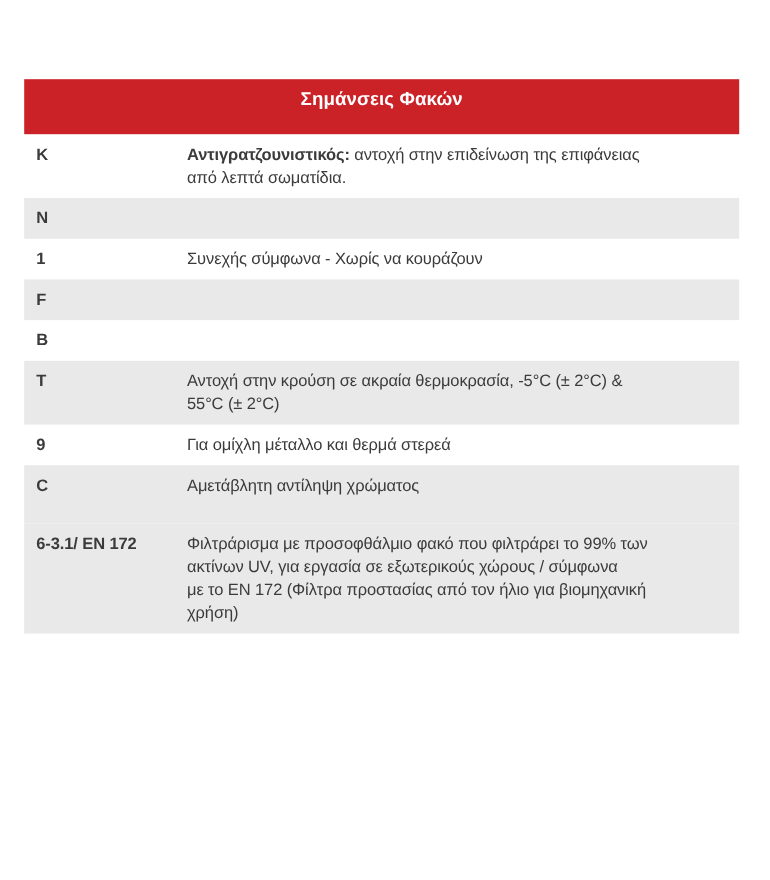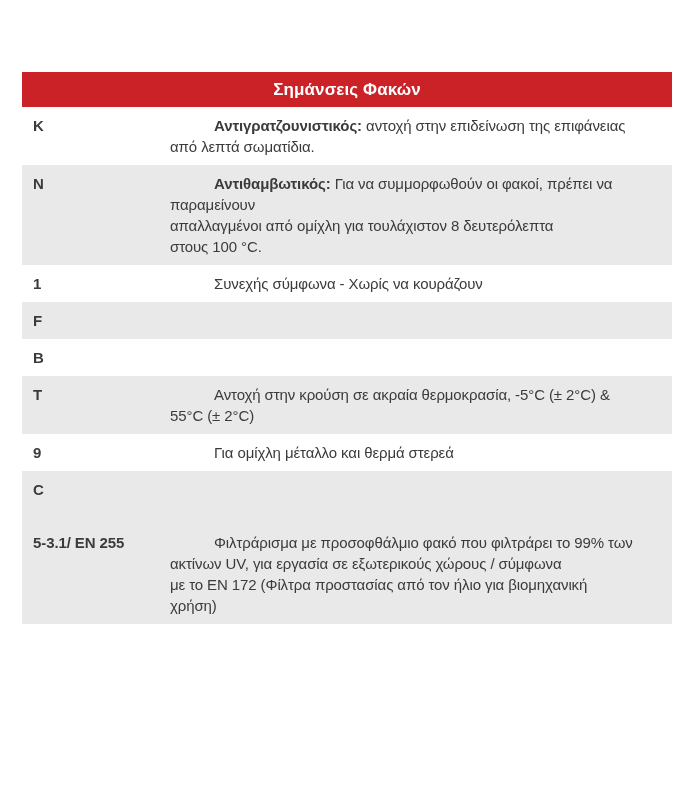--- a/index.html
+++ b/index.html
@@ -18,21 +18,21 @@
   }
   .page { position: relative; width: 700px; height: 800px; overflow: hidden; }
   .markings-table {
     position: absolute;
     left: 22px; top: 72px;
     width: 650px;
   }
   .table-header {
     background: var(--header-bg, #cb2228);
     color: var(--header-text, #fff);
-    height: 35px;
+    height: 50px;
     line-height: 35px;
     text-align: center;
     font-size: 17px;
     font-weight: bold;
     letter-spacing: 0.1px;
   }
   .row {
     display: flex;
     align-items: flex-start;
     padding: 8px 0;
@@ -47,42 +47,38 @@
     flex: 0 0 148px;
     padding-left: 11px;
     font-weight: bold;
     white-space: nowrap;
   }
   .cell.desc {
     flex: 1 1 auto;
     padding-right: 10px;
     white-space: pre-line;
   }
-  .term { font-weight: bold; margin-left: 44px; }
+  .term { font-weight: bold; }
 </style>
 </head>
 <body>
 
 <div class="page">
   <div class="markings-table">
 
     <div class="table-header">Σημάνσεις Φακών</div>
 
     <div class="row white">
       <div class="cell code">K</div>
       <div class="cell desc"><span class="term">Αντιγρατζουνιστικός:</span><span> αντοχή στην επιδείνωση της επιφάνειας
 από λεπτά σωματίδια.</span></div>
     </div>
 
     <div class="row gray">
       <div class="cell code">N</div>
-      <div class="cell desc"><span class="term">Αντιθαμβωτικός:</span><span> Για να συμμορφωθούν οι φακοί, πρέπει να
-παραμείνουν
-απαλλαγμένοι από ομίχλη για τουλάχιστον 8 δευτερόλεπτα
-στους 100 °C.</span></div>
     </div>
 
     <div class="row white">
       <div class="cell code">1</div>
       <div class="cell desc"><span class="term"></span><span>Συνεχής σύμφωνα - Χωρίς να κουράζουν</span></div>
     </div>
 
     <div class="row gray">
       <div class="cell code">F</div>
     </div>
@@ -97,27 +93,28 @@
 55°C (± 2°C)</span></div>
     </div>
 
     <div class="row white">
       <div class="cell code">9</div>
       <div class="cell desc"><span class="term"></span><span>Για ομίχλη μέταλλο και θερμά στερεά</span></div>
     </div>
 
     <div class="row gray">
       <div class="cell code">C</div>
+      <div class="cell desc"><span class="term"></span><span>Αμετάβλητη αντίληψη χρώματος</span></div>
     </div>
 
     <div class="row gray">
     </div>
 
     <div class="row gray">
-      <div class="cell code">5-3.1/ EN 255</div>
+      <div class="cell code">6-3.1/ EN 172</div>
       <div class="cell desc"><span class="term"></span><span>Φιλτράρισμα με προσοφθάλμιο φακό που φιλτράρει το 99% των
 ακτίνων UV, για εργασία σε εξωτερικούς χώρους / σύμφωνα
 με το EN 172 (Φίλτρα προστασίας από τον ήλιο για βιομηχανική
 χρήση)</span></div>
     </div>
 
   </div>
 </div>
 
 </body></html>

